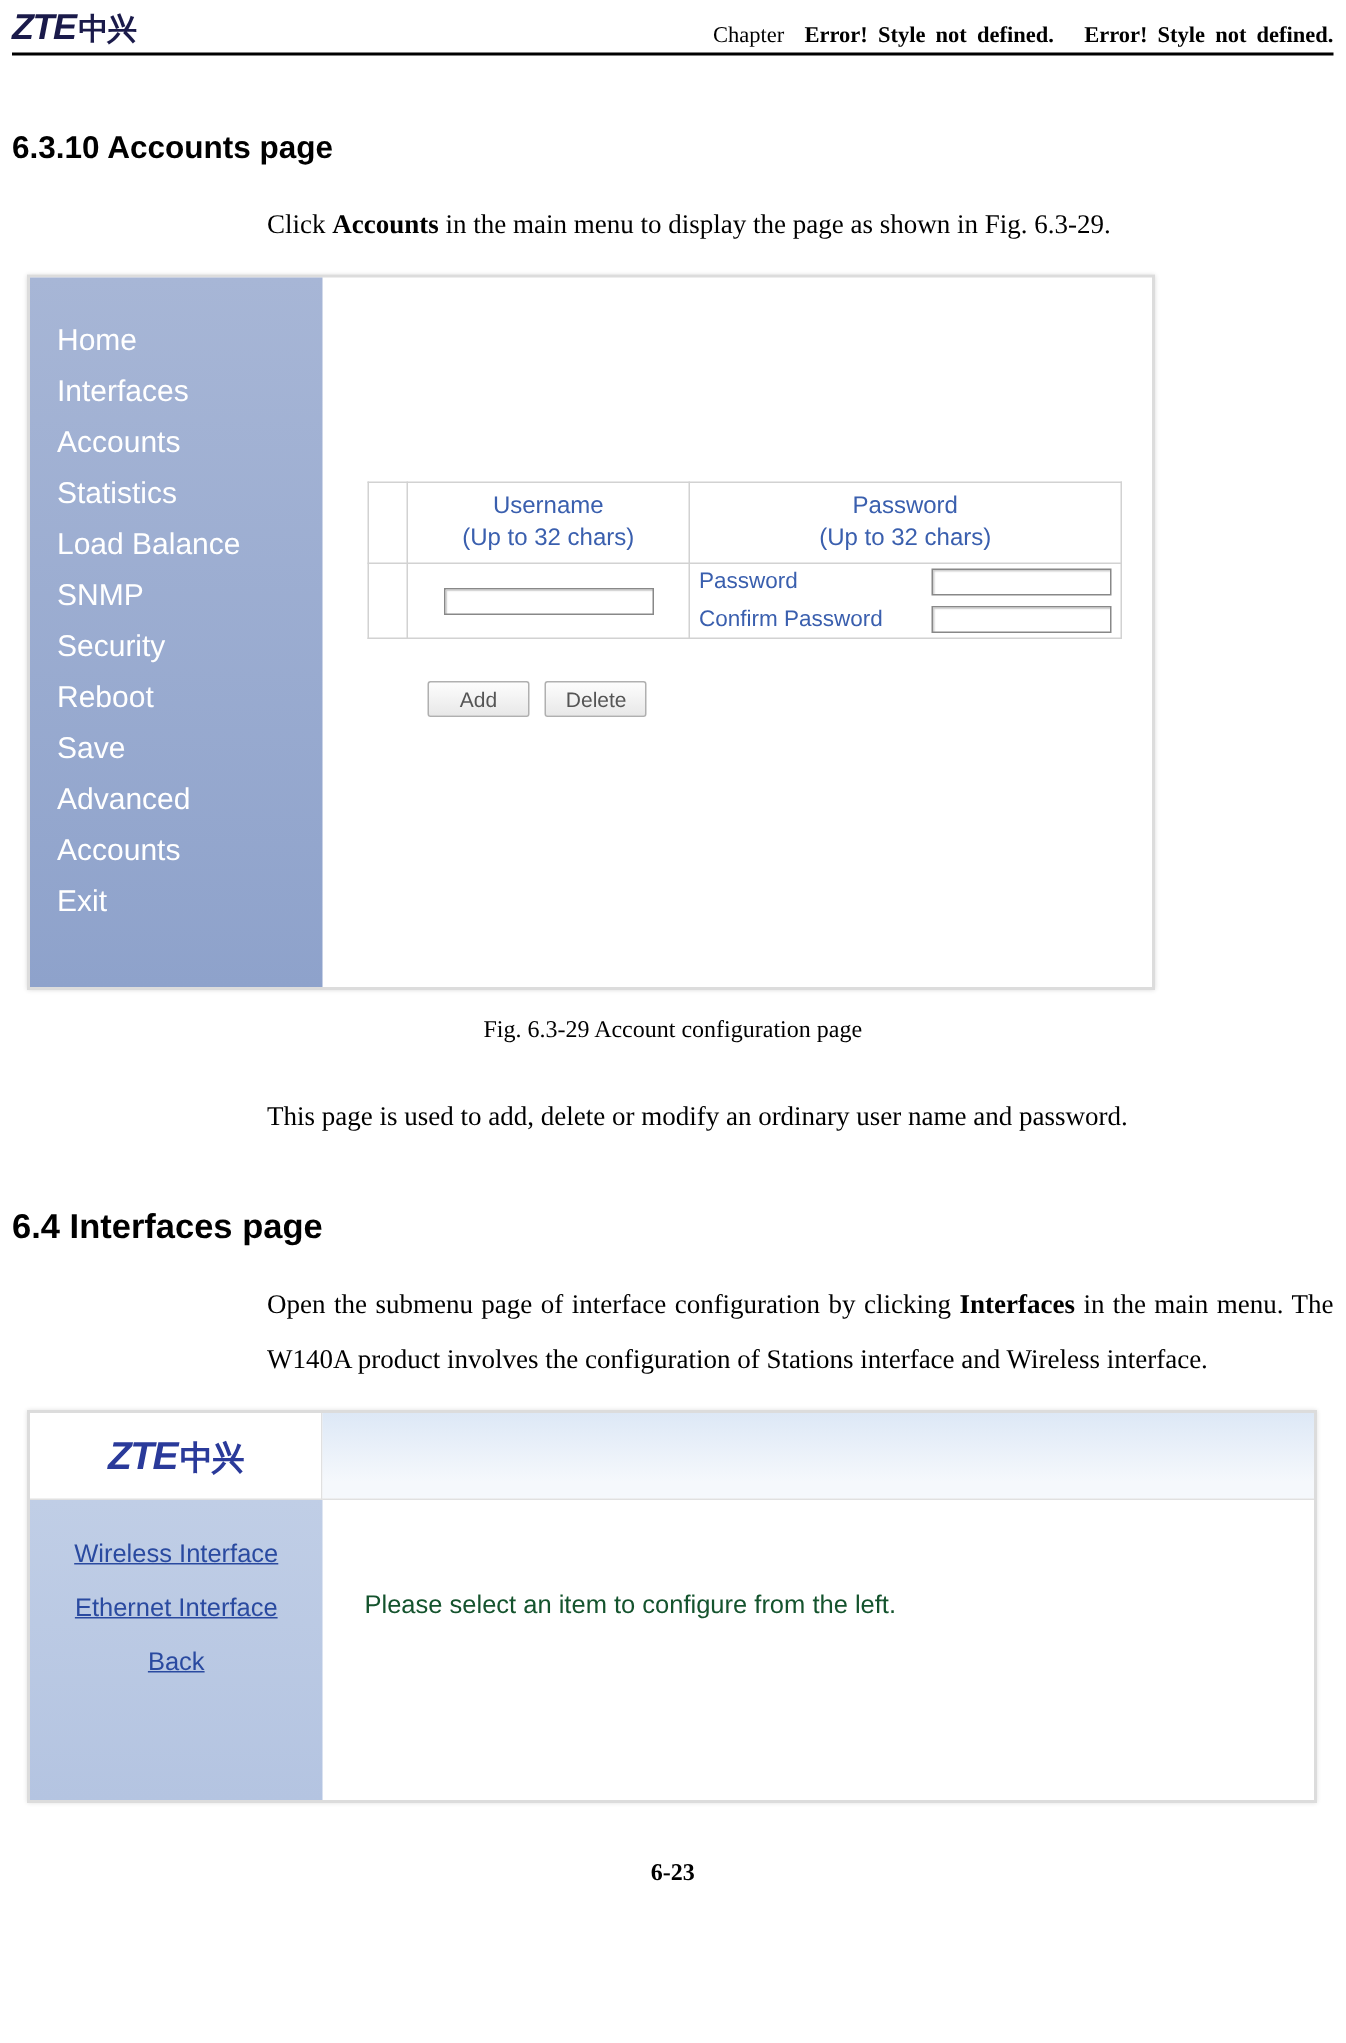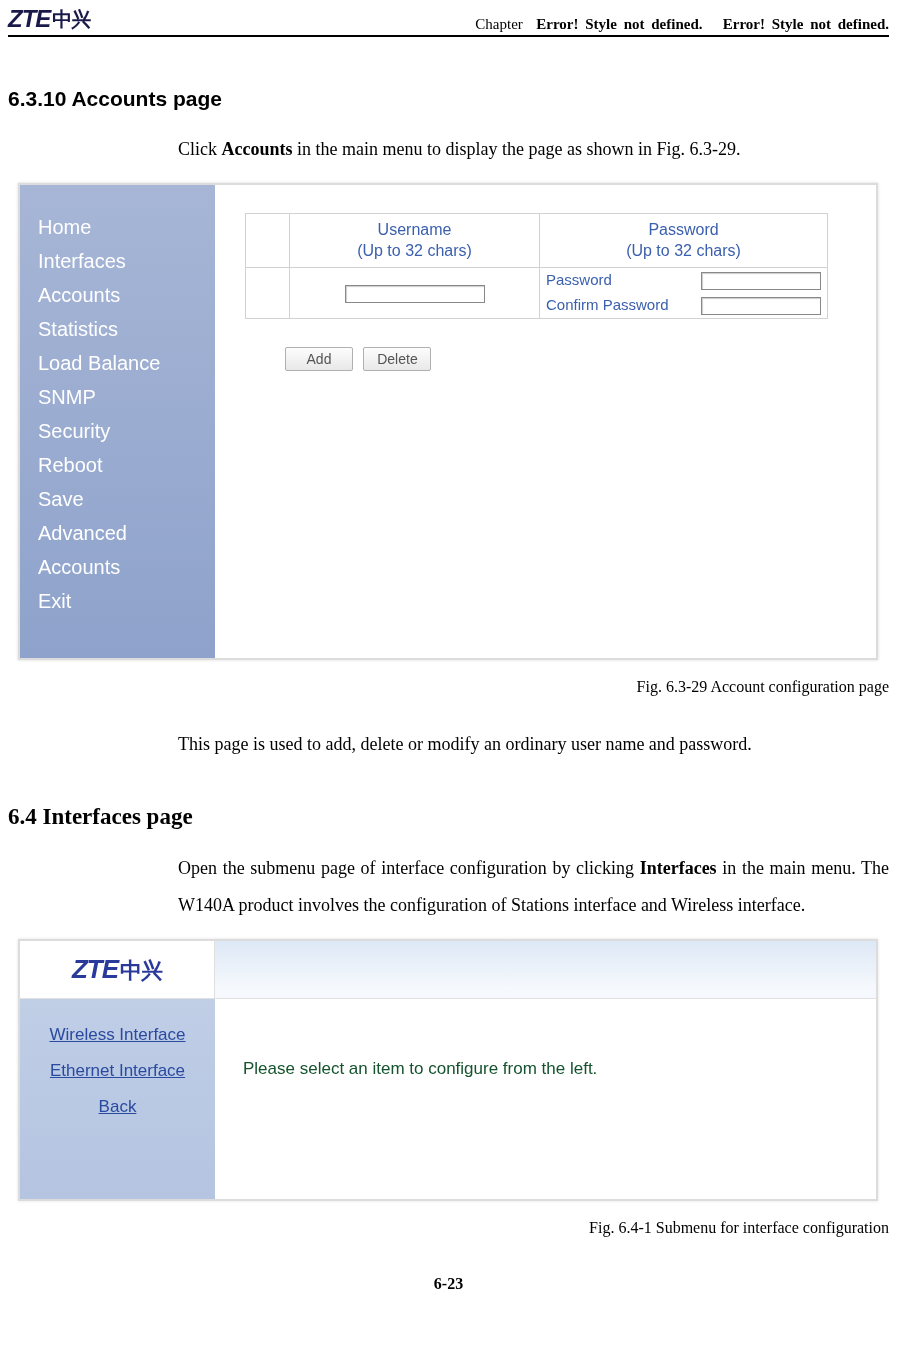--- a/index.html
+++ b/index.html
@@ -46,59 +46,61 @@
     margin: 0 8px;
   }
   .content { padding: 10px 8px 0 8px; }
   h3.section-sub {
     font-family: Arial, Helvetica, sans-serif;
     font-weight: bold;
     font-size: 21px;
     margin: 40px 0 20px 0;
   }
   h2.section-main {
-    font-family: Liberation Serif, serif;
+    font-family: Liberation Sans, sans-serif;
     font-weight: bold;
     font-size: 23px;
     margin: 40px 0 20px 0;
   }
   .body-indent {
     margin-left: 170px;
     font-size: 18px;
     line-height: 2.1;
     text-align: justify;
   }
   .fig-caption {
-    text-align: right;
+    text-align: center;
     font-size: 16px;
     margin: 18px 0 30px 0;
   }
   
   .shot1-wrap {
     margin: 14px 0 0 10px;
     display: flex;
-    width: 860px;
+    width: 752px;
     border: 2px solid #dcdcdc;
     box-shadow: 0 0 3px rgba(0,0,0,0.15);
     font-family: Arial, Helvetica, sans-serif;
     background: #fff;
     position: relative;
   }
   .shot1-sidebar {
     width: 195px;
     background: linear-gradient(to bottom, #a7b6d6 0%, #8ea2cb 100%);
     padding: 25px 0 40px 18px;
     color: #fff;
     font-size: 20px;
     line-height: 1.7;
   }
   .shot1-sidebar div { white-space: nowrap; }
   .shot1-main {
     flex: 1;
     display: flex;
+    flex-direction: column;
+    align-items: center;
   }
   .shot1-banner {
     height: 108px;
     background: linear-gradient(to bottom, #d0dff2 0%, #f0f5fb 60%, #e8eef7 100%);
     border-bottom: 1px solid #d0d0d0;
     position: relative;
     overflow: hidden;
   }
   .shot1-banner::before {
     content: "";
@@ -347,16 +349,15 @@
         <div class="link">Wireless Interface</div>
         <div class="link">Ethernet Interface</div>
         <div class="link">Back</div>
       </div>
       <div class="shot2-main">
         <span>Please select an item to configure from the left.</span>
       </div>
     </div>
   </div>
 
-  <p class="fig-caption">Fig. 6.4-1    Submenu for interface configuration</p>
 
   <div class="page-num">6-23</div>
 </div>
 
 </body></html>

